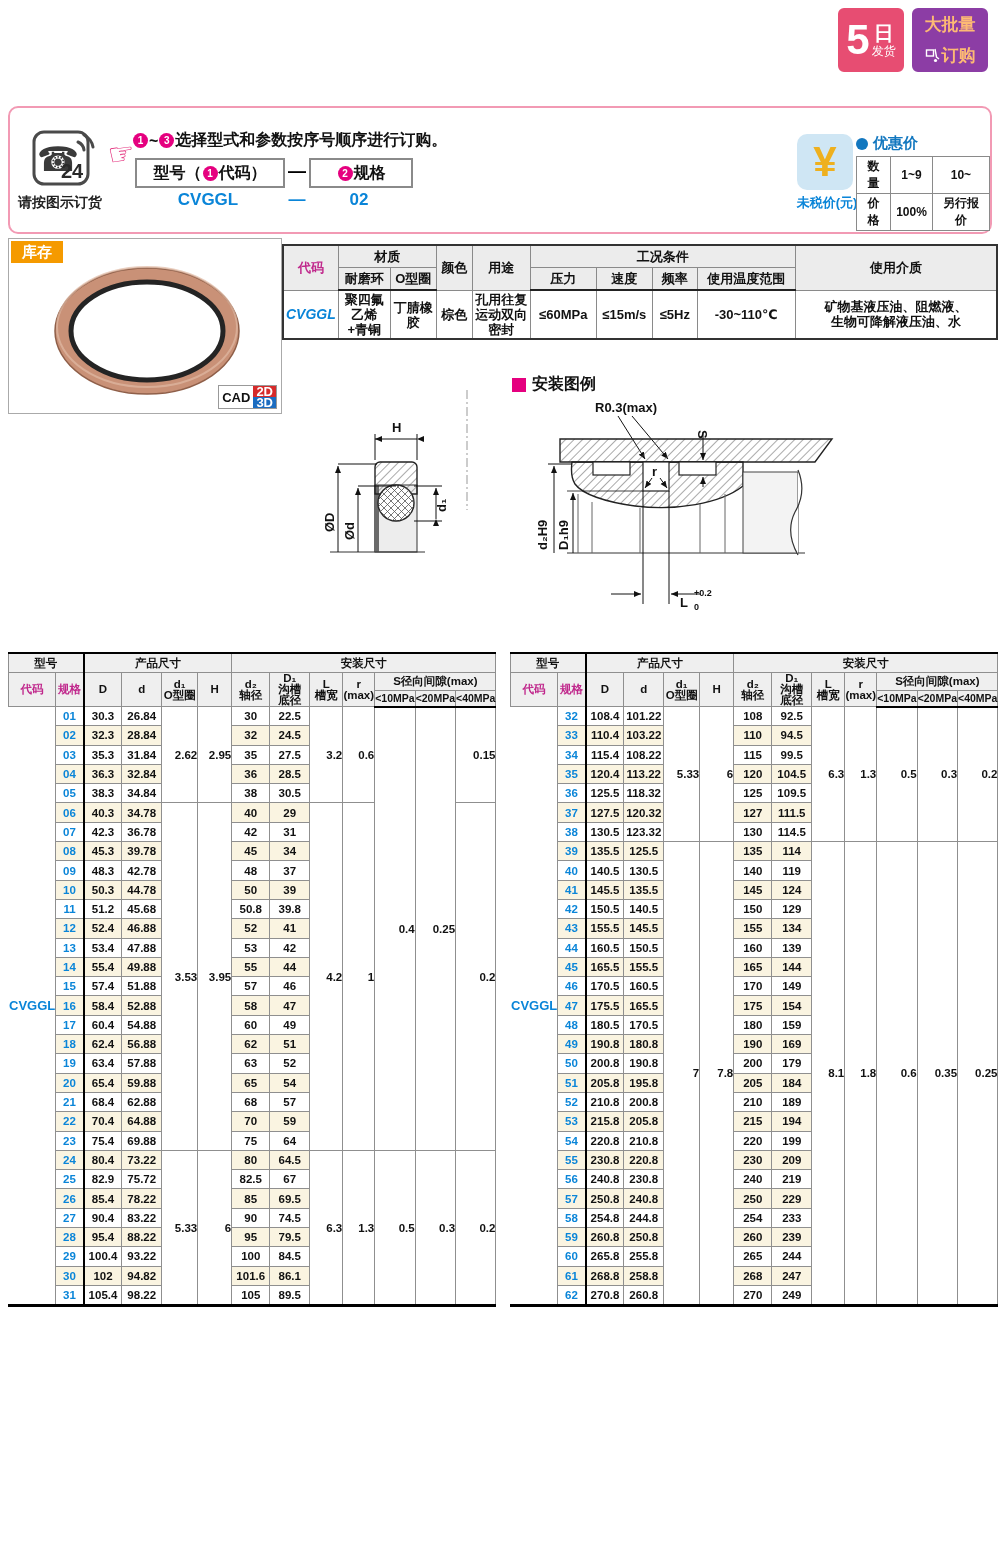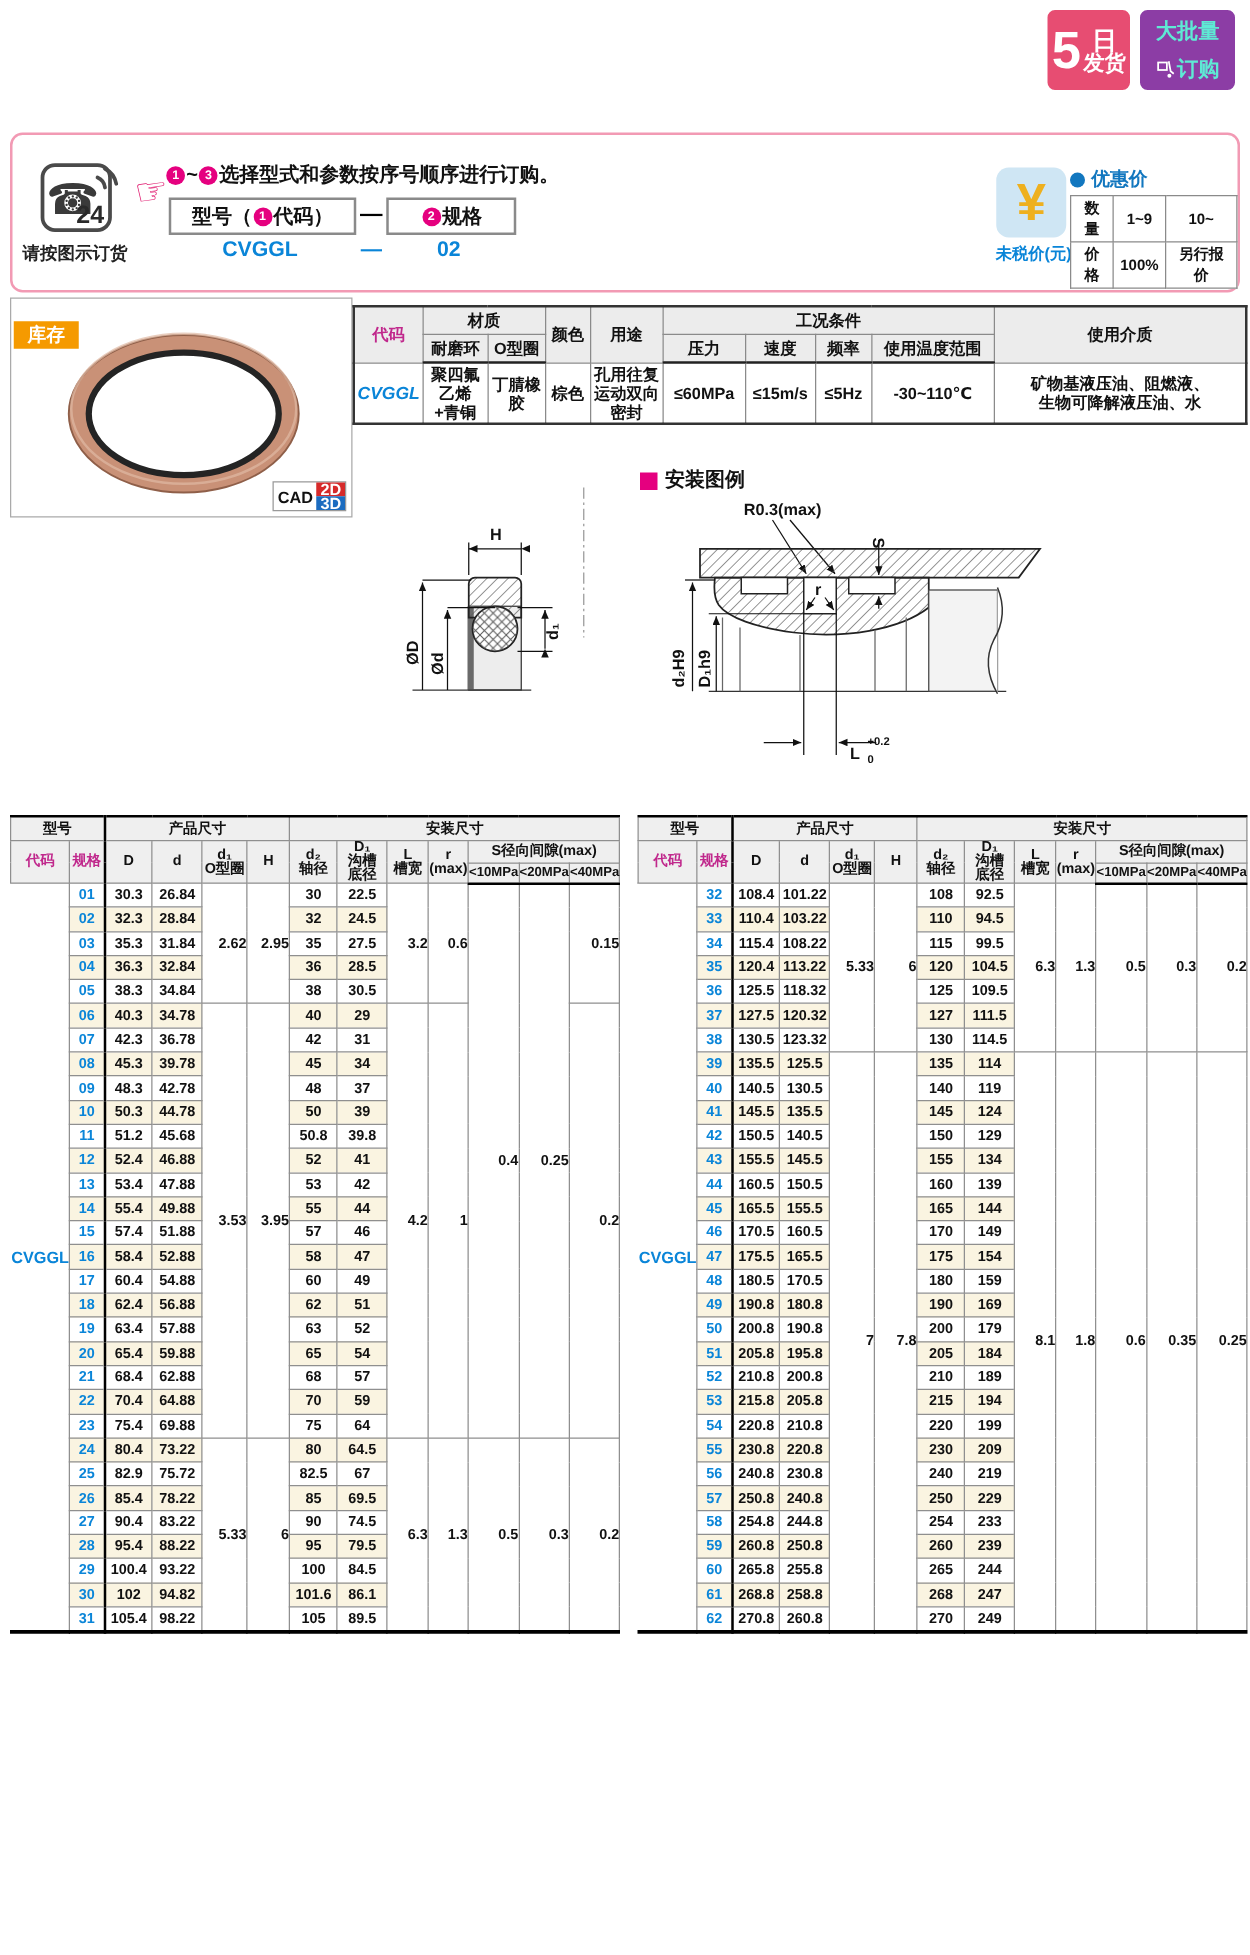--- a/index.html
+++ b/index.html
@@ -6,23 +6,23 @@
   .page{position:relative;width:1000px;height:1564px;background:#fff;overflow:hidden;
         font-family:"Liberation Sans","DejaVu Sans",sans-serif;}
   
   .banner{position:absolute;left:8px;top:8px;width:984px;height:78px;background:#1277bf;}
   .title{position:absolute;left:18px;top:12px;color:#fff;font-size:44px;font-weight:900;letter-spacing:3px;}
   .badge-ship{position:absolute;left:836px;top:6px;width:66px;height:64px;background:#e74d72;
               border:2px solid #fff;border-radius:8px;color:#fff;display:flex;align-items:center;justify-content:center;}
   .badge-ship .b5{font-size:42px;font-weight:900;line-height:42px;}
   .badge-ship .bcol{display:flex;flex-direction:column;align-items:center;margin-left:2px;}
   .badge-ship .bday{font-size:20px;font-weight:900;line-height:22px;}
-  .badge-ship .bsub{font-size:17px;font-weight:700;line-height:14px;}
+  .badge-ship .bsub{font-size:12px;font-weight:400;line-height:14px;}
   .badge-bulk{position:absolute;left:910px;top:6px;width:76px;height:64px;background:#8c3da5;
-              border:2px solid #fff;border-radius:8px;color:#5eead4;display:flex;flex-direction:column;
+              border:2px solid #fff;border-radius:8px;color:#fdba74;display:flex;flex-direction:column;
               align-items:center;justify-content:center;gap:2px;}
   .badge-bulk .bb1{font-size:17px;font-weight:900;line-height:18px;}
   .badge-bulk .bb2{display:flex;align-items:center;gap:2px;font-size:17px;font-weight:900;line-height:18px;margin-top:11px;}
   
   .orderbox{position:absolute;left:8px;top:106px;width:980px;height:124px;border:2px solid #f29ab4;border-radius:10px;background:#fff;}
   .phone-wrap{position:absolute;left:22px;top:16px;}
   .phone-cap{position:absolute;left:8px;top:86px;width:110px;font-size:14px;font-weight:800;color:#222;}
   .hand{position:absolute;left:98px;top:28px;font-size:30px;color:#e0186e;transform:rotate(-8deg);}
   .instr{position:absolute;left:122px;top:22px;font-size:16px;font-weight:800;color:#111;display:flex;align-items:center;}
   .cnum{display:inline-flex;width:15px;height:15px;border-radius:50%;background:#e5007f;color:#fff;
@@ -38,21 +38,21 @@
   .oex2{left:299px;width:100px;}
   .yen-tile{position:absolute;left:787px;top:26px;width:56px;height:56px;background:#cfe6f4;border-radius:10px;
             display:flex;align-items:center;justify-content:center;font-size:42px;font-weight:900;color:#eeb01e;}
   .tax-note{position:absolute;left:775px;top:86px;width:84px;text-align:center;font-size:13px;font-weight:800;color:#0a85d8;}
   .price-head{position:absolute;left:846px;top:26px;display:flex;align-items:center;gap:5px;font-size:15px;font-weight:800;color:#1277bf;}
   .price-head .dot{width:12px;height:12px;border-radius:50%;background:#1277bf;}
   .ptable{position:absolute;left:846px;top:48px;border-collapse:collapse;font-size:12px;font-weight:800;color:#111;}
   .ptable td{border:1px solid #8a8a8a;padding:1px 5px;text-align:center;height:17px;background:#fff;}
   
   .prodbox{position:absolute;left:8px;top:238px;width:272px;height:174px;border:1px solid #aaa;background:#fff;}
-  .stock{position:absolute;left:2px;top:18px;width:52px;height:22px;background:#f59a00;color:#fff;
+  .stock{position:absolute;left:2px;top:2px;width:52px;height:22px;background:#f59a00;color:#fff;
          font-size:15px;font-weight:800;display:flex;align-items:center;justify-content:center;}
   .cadbadge{position:absolute;right:4px;bottom:4px;display:flex;align-items:flex-end;border:1px solid #999;background:#fff;}
   .cadt{font-size:13px;font-weight:800;padding:3px 3px;color:#111;}
   .cadstack{display:flex;flex-direction:column;}
   .cad2,.cad3{font-size:13px;font-weight:800;color:#fff;padding:0 3px;line-height:11px;}
   .cad2{background:#d62a2a;}
   .cad3{background:#1b6cc0;}
   
   .spec{position:absolute;left:282px;top:244px;border-collapse:collapse;table-layout:fixed;
         font-size:13px;color:#111;background:#fff;}

